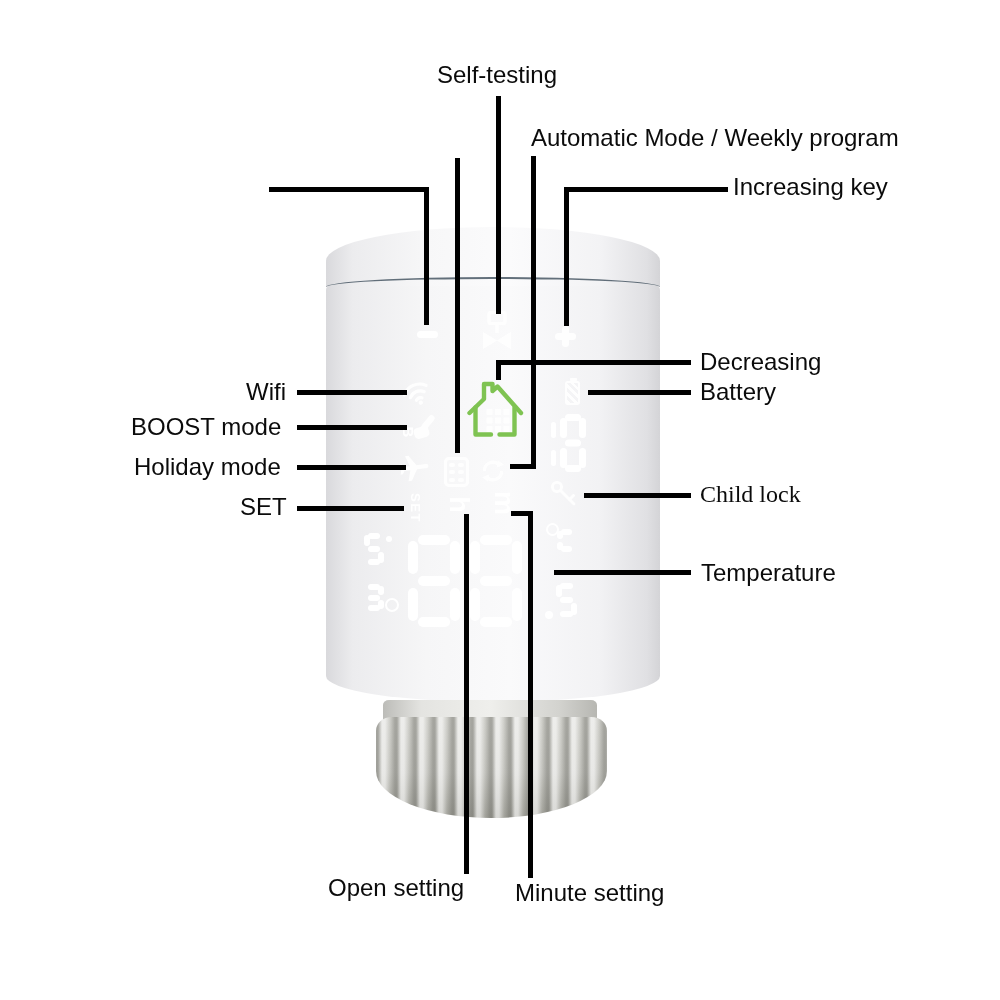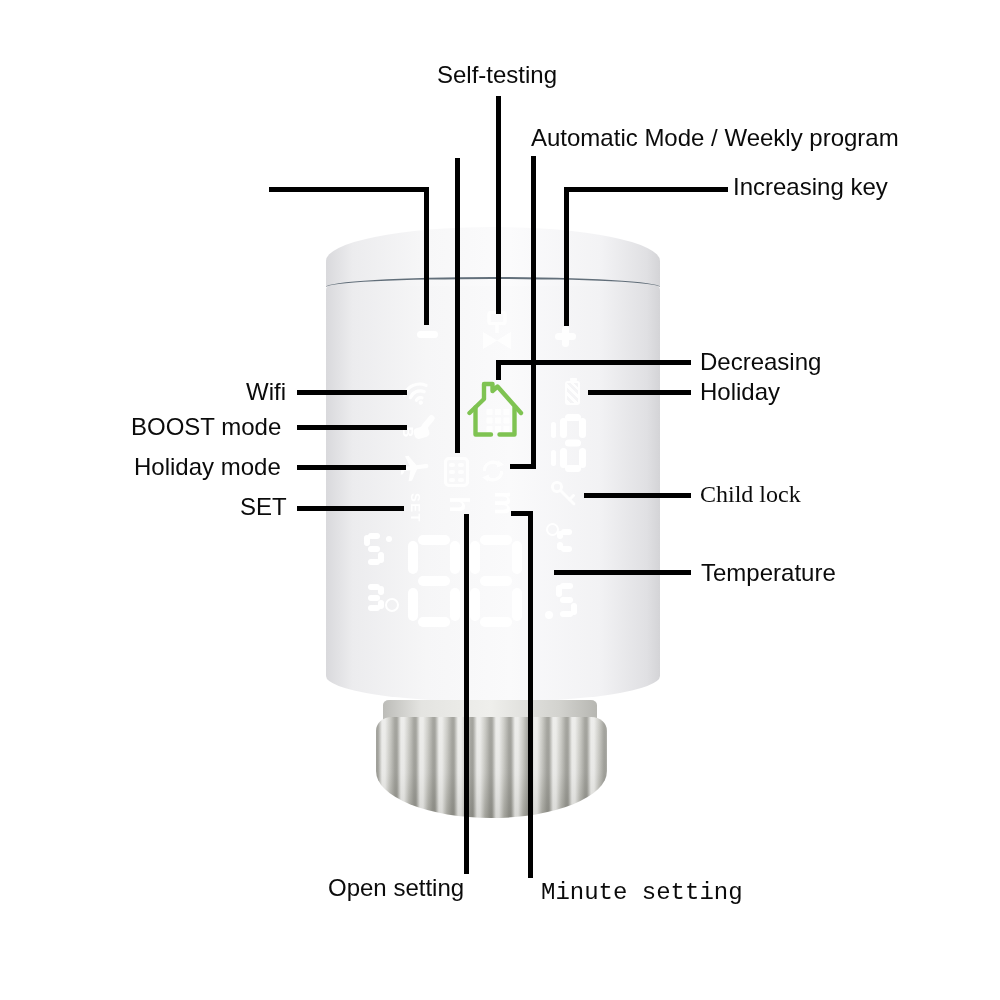--- a/index.html
+++ b/index.html
@@ -243,19 +243,19 @@
   <div class="ln" style="left:528px;top:511px;width:5px;height:367px;"></div>
 
   <div class="lbl" style="left:437px;top:62px;">Self-testing</div>
   <div class="lbl" style="left:531px;top:125px;">Automatic Mode / Weekly program</div>
   <div class="lbl" style="left:733px;top:174px;">Increasing key</div>
   <div class="lbl" style="left:246px;top:379px;">Wifi</div>
   <div class="lbl" style="left:131px;top:414px;">BOOST mode</div>
   <div class="lbl" style="left:134px;top:454px;text-align:center;">Holiday mode</div>
   <div class="lbl" style="left:240px;top:494px;">SET</div>
   <div class="lbl" style="left:700px;top:349px;">Decreasing</div>
-  <div class="lbl" style="left:700px;top:379px;">Holiday</div>
+  <div class="lbl" style="left:700px;top:379px;">Battery</div>
   <div class="lbl" style="left:700px;top:482px;font-family:Liberation Serif, serif;">Child lock</div>
   <div class="lbl" style="left:701px;top:560px;">Temperature</div>
   <div class="lbl" style="left:328px;top:875px;">Open setting</div>
-  <div class="lbl" style="left:541px;top:880px;font-family:Liberation Mono, monospace;">Minute setting</div>
+  <div class="lbl" style="left:515px;top:880px;">Minute setting</div>
 
 </div>
 
 </body></html>

